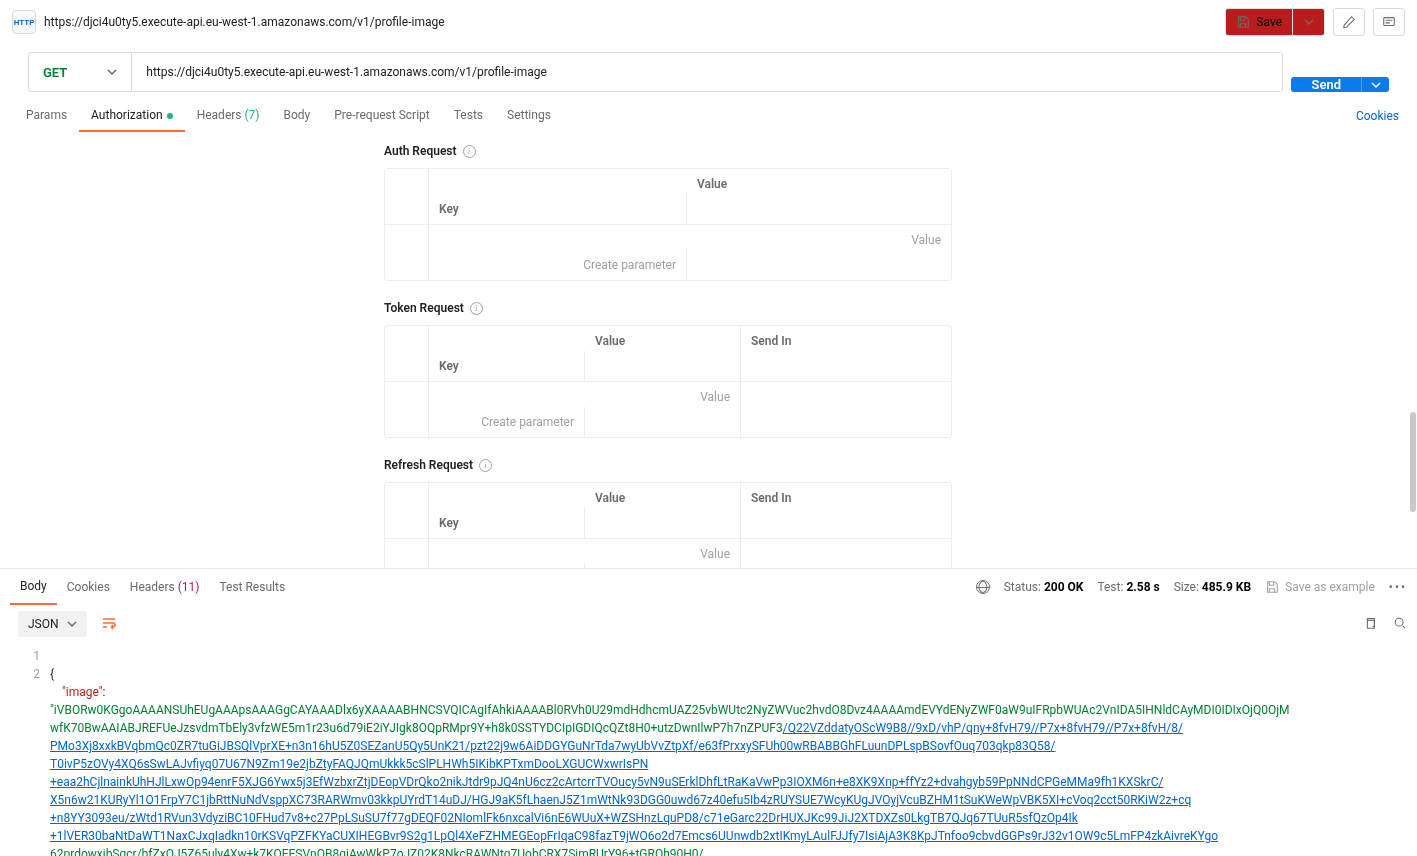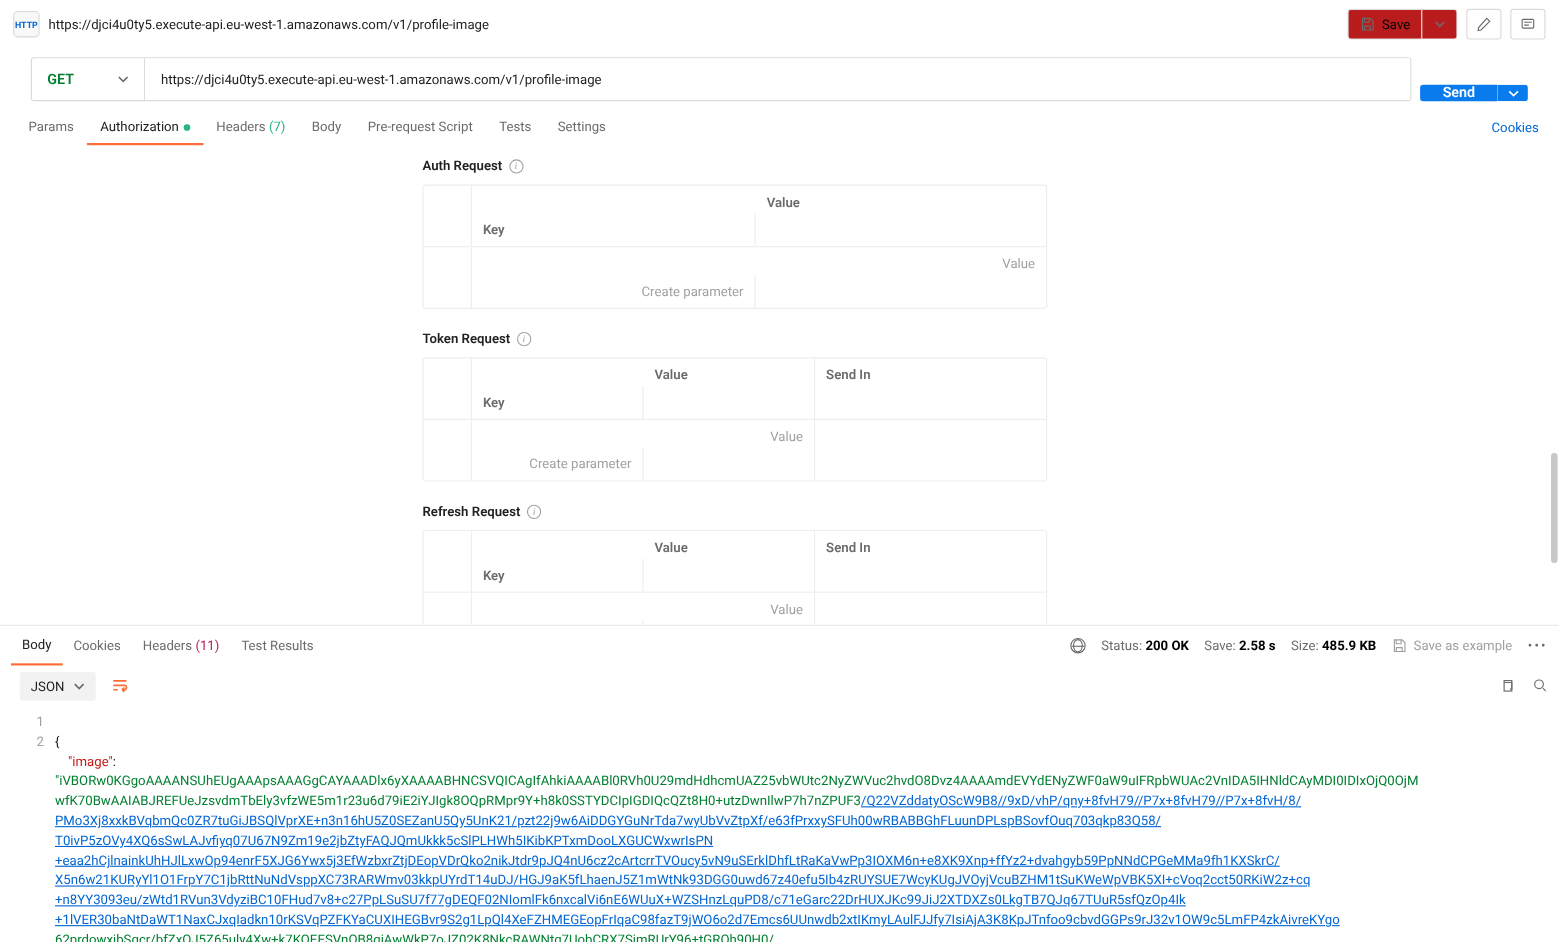--- a/index.html
+++ b/index.html
@@ -234,21 +234,21 @@
   <div class="resp-tabs">
     <div class="resp-tab active">Body</div>
     <div class="resp-tab">Cookies</div>
     <div class="resp-tab">
       <span>Headers</span> <span class="count">(11)</span>
     </div>
     <div class="resp-tab">Test Results</div>
     <div class="resp-meta">
       <span class="globe"></span>
       <span><span>Status:</span> <span class="v">200 OK</span></span>
-      <span><span>Save:</span> <span class="v">2.58 s</span></span>
+      <span><span>Test:</span> <span class="v">2.58 s</span></span>
       <span><span>Size:</span> <span class="v">485.9 KB</span></span>
       <span class="save-ex">
         <svg class="ic" viewBox="0 0 16 16">
             <path d="M3 2h8l3 3v9H3z M5 2v4h5V2 M5 14v-4h6v4" style="stroke:#a0a0a0"></path>
           </svg>
         <span>Save as example</span>
       </span>
       <span class="dots">•••</span>
     </div>
   </div>

